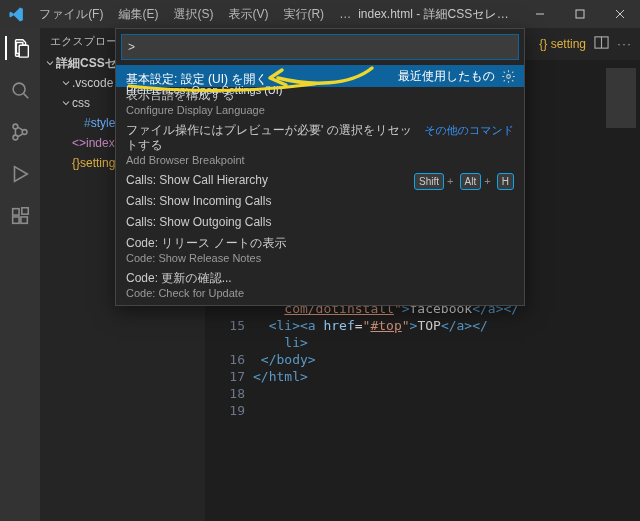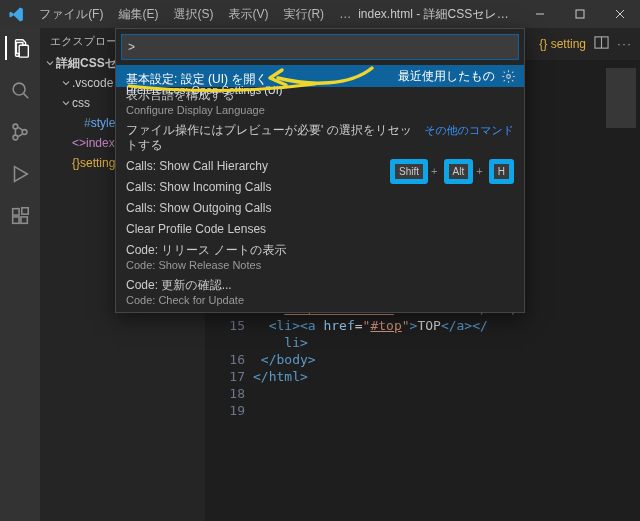--- a/index.html
+++ b/index.html
@@ -39,21 +39,21 @@
   .palette-input{height:24px;margin:5px;border:1px solid #0e639c;background:#3c3c3c;color:#ccc;display:flex;align-items:center;padding:0 6px;}
   .palette-input input{flex:1;background:transparent;border:none;outline:none;color:#ccc;font-size:12px;font-family:inherit;height:100%;padding:0;}
   .palette-head{display:flex;align-items:center;justify-content:flex-end;padding:0 8px;height:22px;color:#ccc;font-size:12px;position:relative;}
   .palette-head-text{margin-right:6px;}
   .gear-sm svg{width:15px;height:15px;color:#ccc;display:block;}
   .palette-list{max-height:290px;overflow:hidden;}
   .p-item{padding:1px 10px 5px;cursor:default;}
   .p-item .primary{font-size:12px;line-height:15px;}
   .p-item .secondary{font-size:11px;color:#9a9a9a;line-height:14px;}
   .p-hint{float:right;color:#8a8a8a;font-size:11px;white-space:nowrap;}
-  .kbd{display:inline-block;border:5px solid #0ea5e9;background:#3b3b3b;border-radius:3px;padding:0 4px;font-size:10px;color:#ccc;margin-left:3px;}
+  .kbd{display:inline-block;border:1px solid #0ea5e9;background:#3b3b3b;border-radius:3px;padding:0 4px;font-size:10px;color:#ccc;margin-left:3px;}
   .arrow-anno{position:absolute;left:260px;top:60px;z-index:30;pointer-events:none;}
   
   .c-tag{color:#5a99c8;} .c-attr{color:#98ccf6;} .c-str{color:#ce9178;} .c-text{color:#d4d4d4;}
   .c-url{color:#ce9178;text-decoration:underline;} .c-top{color:#ce9178;text-decoration:underline;}
   .chev svg{display:block;}
   .orange{color:#e0b040;}
   .blue{color:#6bb1ff;}
   .purple{color:#c586c0;}
 </style>
 </head>
@@ -254,32 +254,30 @@
         </svg>
       </span>
   </div>
   <div class="palette-list" id="plist">
       <div class="p-item">
         <div class="primary">表示言語を構成する</div>
         <div class="secondary">Configure Display Language</div>
       </div>
       <div class="p-item">
         <div class="primary"><span class="p-hint" style="color:#3794ff">その他のコマンド</span>ファイル操作にはプレビューが必要' の選択をリセットする</div>
+        <div class="secondary">Add Browser Breakpoint</div>
       </div>
       <div class="p-item">
         <div class="primary"><span class="p-hint"><span class="kbd">Shift</span> + <span class="kbd">Alt</span> + <span class="kbd">H</span></span>Calls: Show Call Hierarchy</div>
       </div>
       <div class="p-item">
         <div class="primary">Calls: Show Incoming Calls</div>
       </div>
       <div class="p-item">
         <div class="primary">Calls: Show Outgoing Calls</div>
-      </div>
-      <div class="p-item">
-        <div class="primary">Clear Profile Code Lenses</div>
       </div>
       <div class="p-item">
         <div class="primary">Code: リリース ノートの表示</div>
         <div class="secondary">Code: Show Release Notes</div>
       </div>
       <div class="p-item">
         <div class="primary">Code: 更新の確認...</div>
         <div class="secondary">Code: Check for Update</div>
       </div>
     </div>

